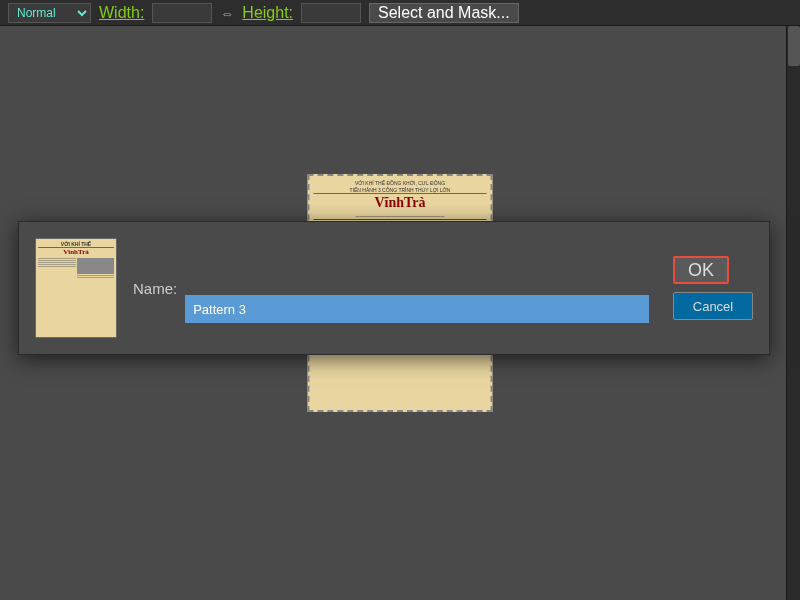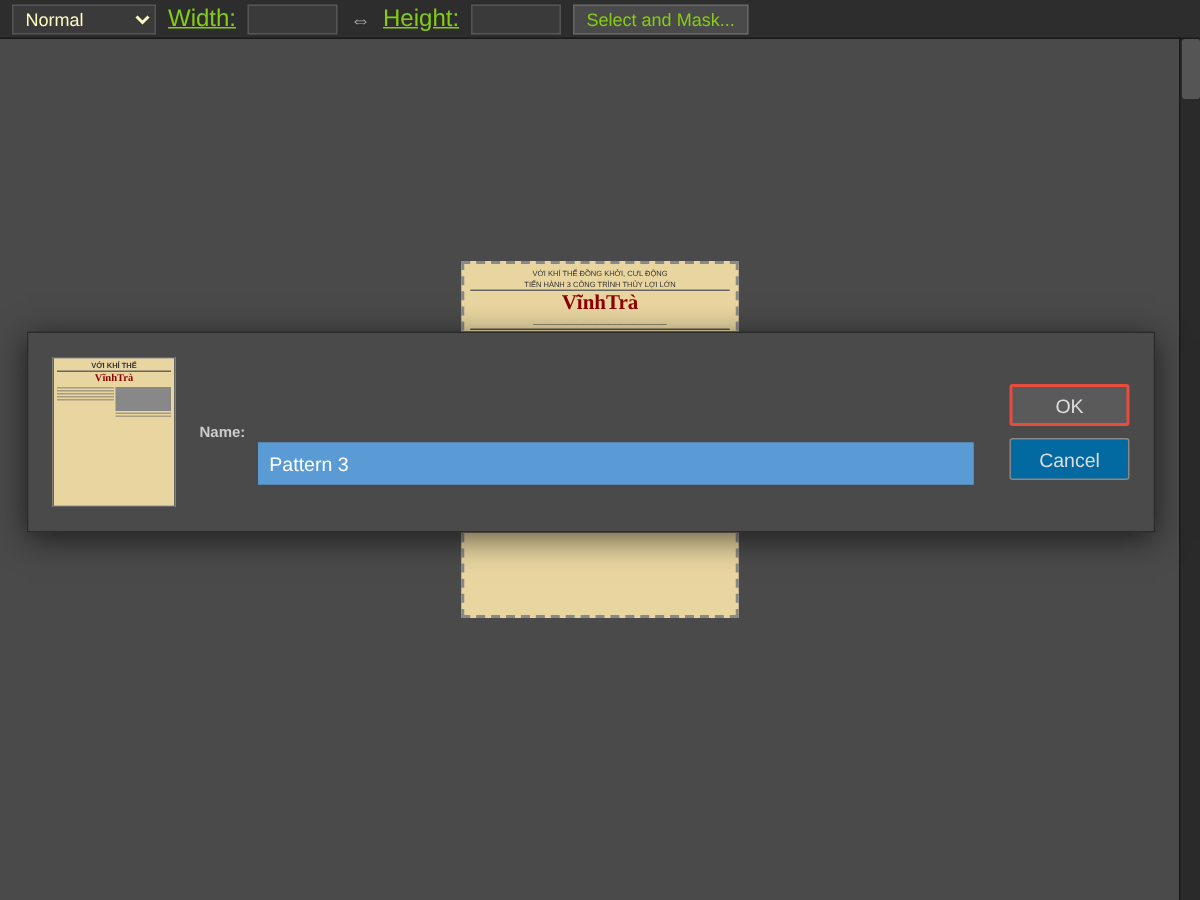--- a/index.html
+++ b/index.html
@@ -21,25 +21,25 @@
       display: flex;
       align-items: center;
       padding: 0 8px;
       gap: 8px;
       border-bottom: 1px solid #1a1a1a;
     }
 
     .toolbar-select {
       background: #3a3a3a;
       border: 1px solid #555;
-      color: #fef9c3;
+      color: #5eead4;
       height: 20px;
       padding: 0 4px;
       font-size: 12px;
-      width: 96px;
+      width: 83px;
     }
 
     .toolbar-label {
       color: #84cc16;
       font-size: 16px;
       text-decoration: underline;
     }
 
     .toolbar-input {
       background: #3a3a3a;
@@ -52,24 +52,24 @@
     }
 
     .toolbar-arrows {
       color: #aaa;
       font-size: 14px;
     }
 
     .toolbar-btn {
       background: #4a4a4a;
       border: 1px solid #666;
-      color: #84cc16;
+      color: #ffffff;
       height: 20px;
       padding: 0 8px;
-      font-size: 12px;
+      font-size: 16px;
       cursor: pointer;
     }
 
     
     .canvas-area {
       width: 800px;
       height: 574px;
       background: #4a4a4a;
       position: relative;
     }
@@ -205,23 +205,22 @@
     
     .name-row {
       display: flex;
       align-items: center;
       gap: 8px;
       flex: 1;
     }
 
     .name-label {
       color: #ccc;
-      font-size: 10px;
+      font-size: 15px;
       white-space: nowrap;
-      font-weight: bold;
     }
 
     .name-input {
       flex: 1;
       height: 28px;
       background: #fff;
       border: 2px solid #5b9bd5;
       color: #000;
       font-size: 13px;
       padding: 0 6px;
@@ -233,26 +232,26 @@
     
     .dialog-buttons {
       display: flex;
       flex-direction: column;
       gap: 8px;
       margin-left: 8px;
       flex-shrink: 0;
     }
 
     .btn-ok {
-      width: 80px;
+      width: 56px;
       height: 28px;
       background: #5a5a5a;
       border: 2px solid #e74c3c;
       color: #ddd;
-      font-size: 13px;
+      font-size: 18px;
       cursor: pointer;
       border-radius: 2px;
     }
 
     .btn-cancel {
       width: 80px;
       height: 28px;
       background: #0369a1;
       border: 1px solid #888;
       color: #ddd;

